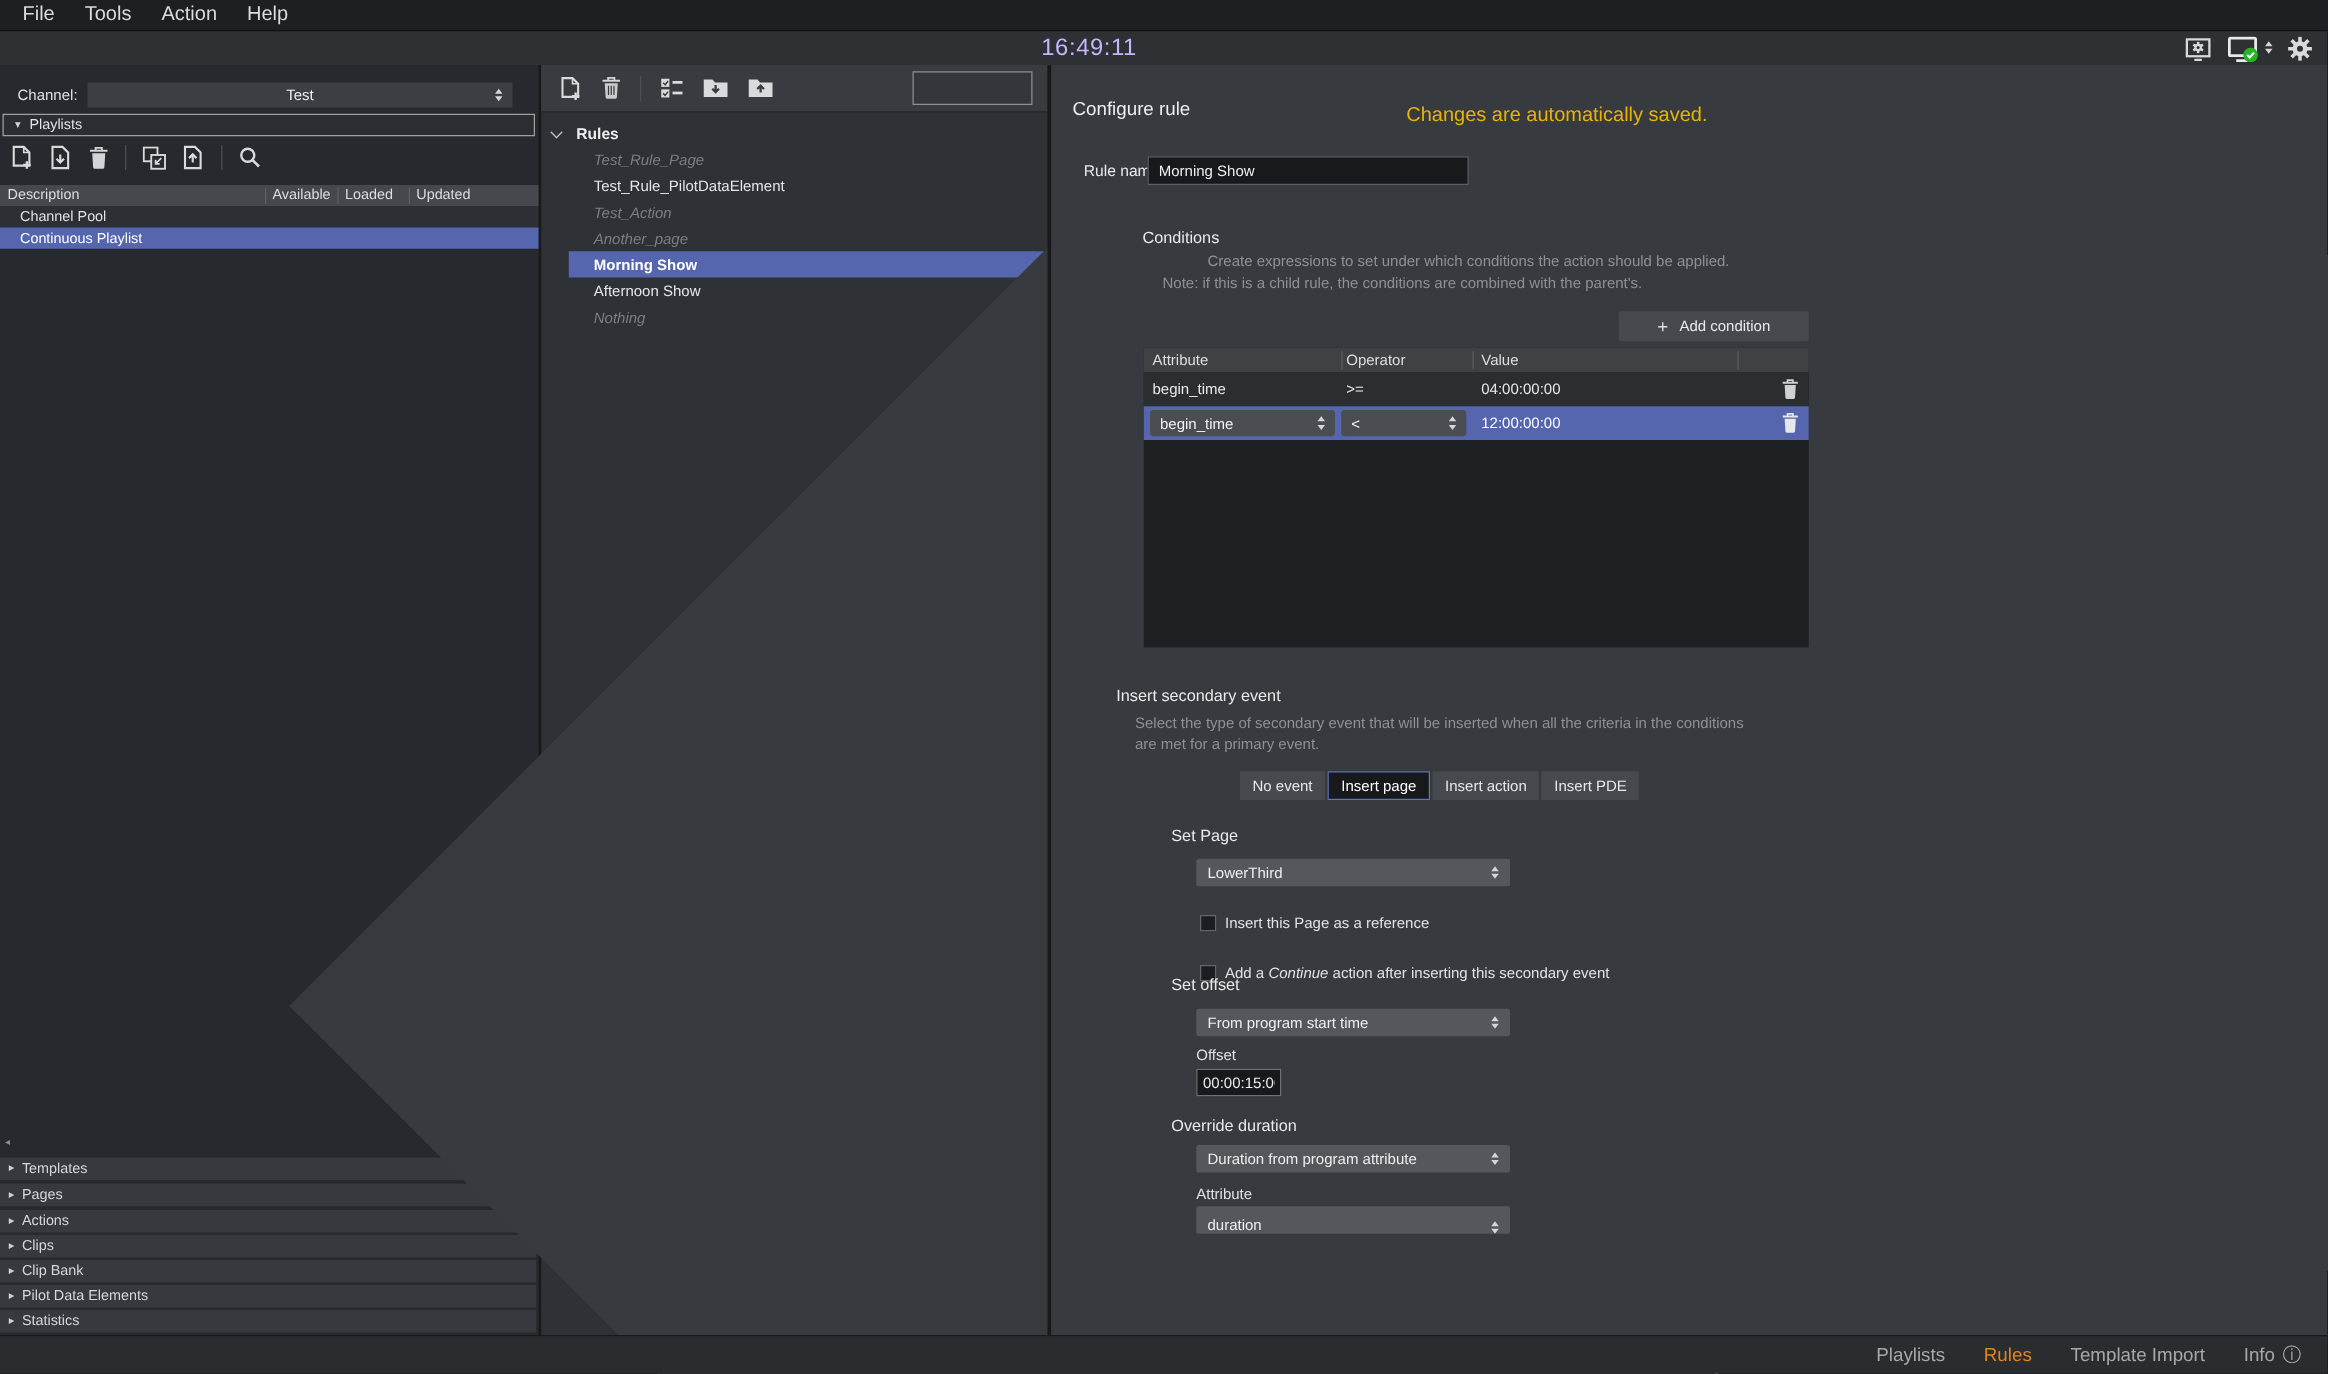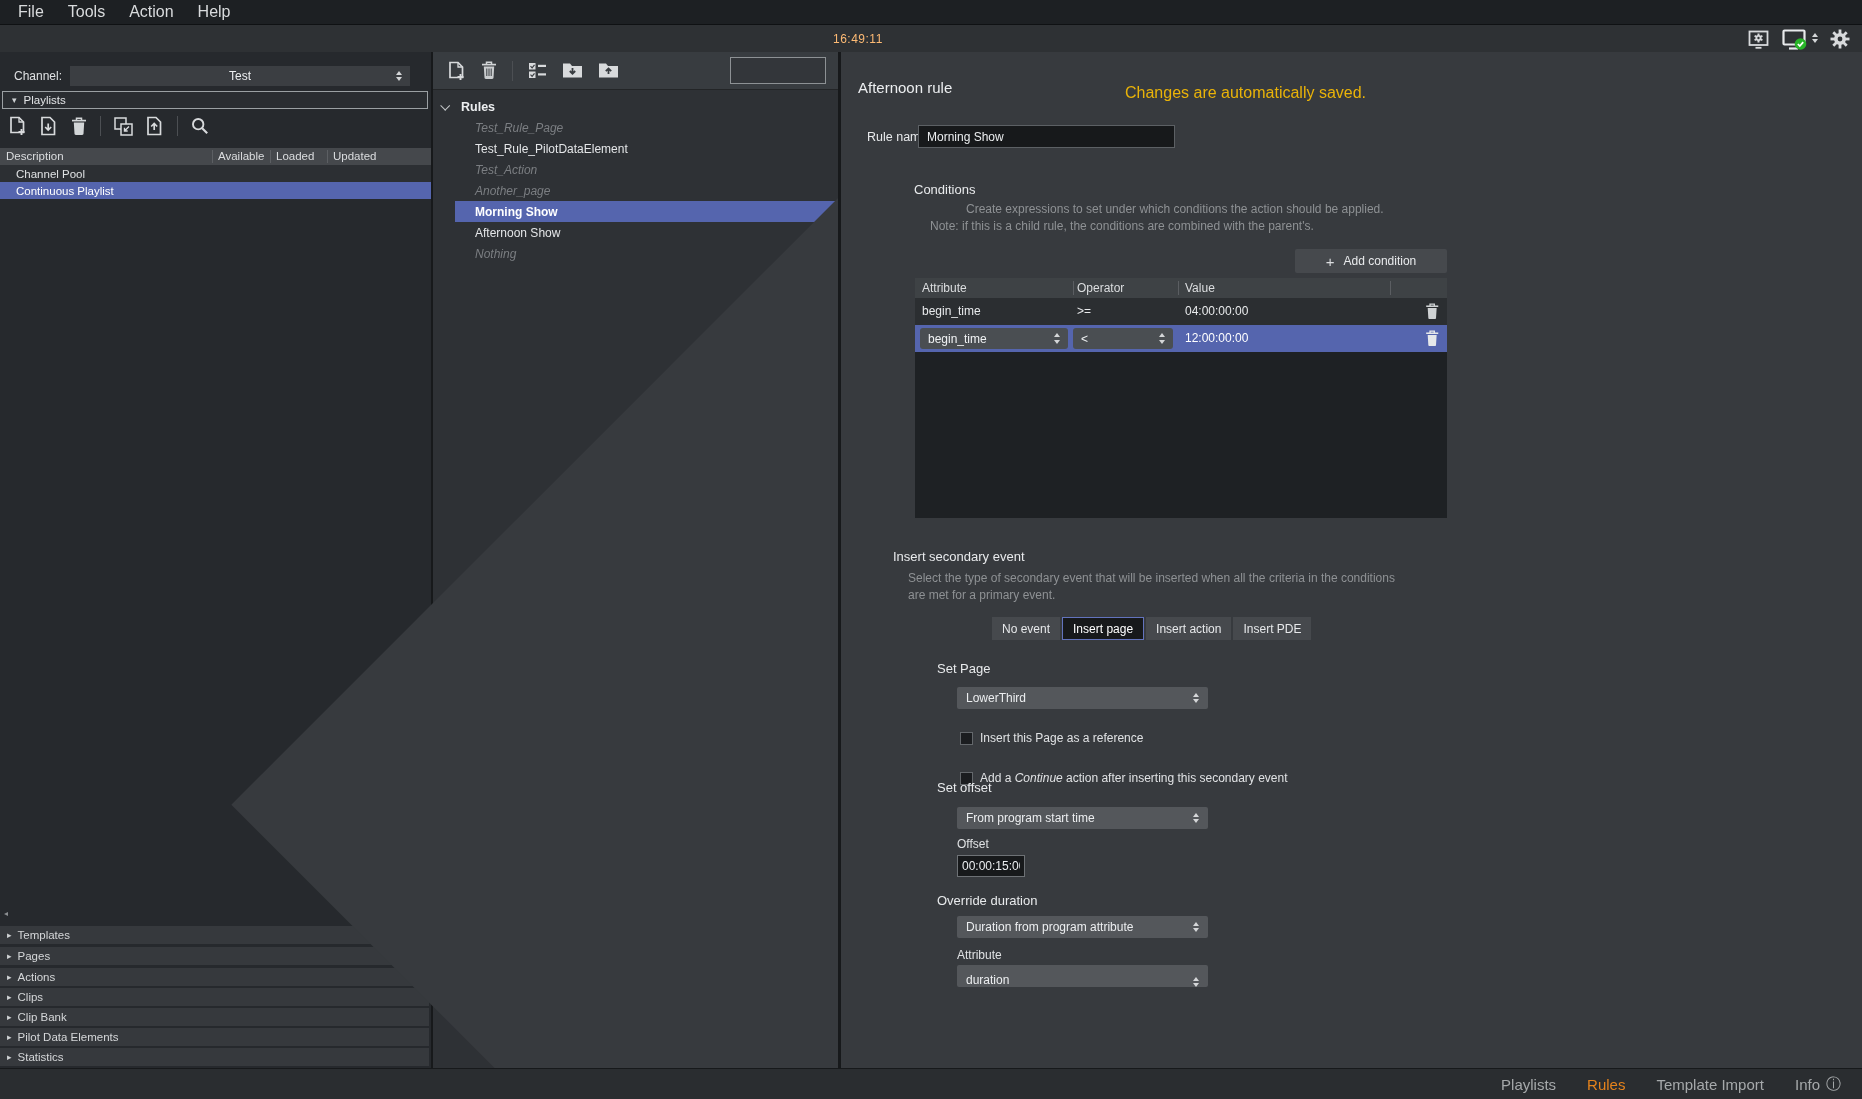--- a/index.html
+++ b/index.html
@@ -10,21 +10,21 @@
     color:#e4e6e8; font-size:12px; user-select:none;
   }
   
   .menubar { position:absolute; left:0; top:0; width:100%; height:24px; background:#1d2023;
     display:flex; align-items:center; padding-left:7px; gap:2px; }
   .menubar span { padding:0 11px; font-size:16px; color:#d9dbdd; }
   
   .headerbar { position:absolute; left:0; top:24px; width:100%; height:28px; background:#2e3134;
     border-top:1px solid #0f1113; }
   .clock { position:absolute; left:833px; top:0; height:28px; line-height:28px;
-    font-size:12px; color:#fdba74; letter-spacing:0.5px; }
+    font-size:19px; color:#c4b5fd; letter-spacing:0.5px; }
   .hdr-icons { position:absolute; right:12px; top:0; height:28px; display:flex; align-items:center; gap:13px; }
   
   .spn { display:inline-flex; flex-direction:column; align-items:center; gap:2.5px; }
   .spn i { display:block; width:0; height:0; border-left:3.5px solid transparent; border-right:3.5px solid transparent; }
   .spn i.u { border-bottom:4px solid #d4d6d8; }
   .spn i.d { border-top:4px solid #d4d6d8; }
   .chev { width:7px; height:7px; border-right:1.6px solid #c3c6c8; border-bottom:1.6px solid #c3c6c8; display:inline-block; }
   .chev.down  { transform:rotate(45deg) translateY(-1px); }
   .chev.right { transform:rotate(-45deg); }
   .cb { width:13px; height:13px; background:#1b1d20; border:1px solid #63676b; display:inline-block; }
@@ -355,21 +355,21 @@
     </div>
     <div class="tree-item ghost" style="top:191px;">
       <span class="chev right"></span>
       <span>Nothing</span>
     </div>
   </div>
 
   <div class="divv" style="left:838px; width:3px; height:1016px;"></div>
 
   <div class="right">
-    <div class="rp-title">Afternoon rule</div>
+    <div class="rp-title">Configure rule</div>
     <div class="rp-autosave">Changes are automatically saved.</div>
 
     <span class="rp-rule-label">Rule name</span>
     <input class="text-input rp-rule-input" value="Morning Show" style="">
 
     <div class="sec-title" style="left:73px; top:130px;">Conditions</div>
     <div class="sec-desc" style="left:89px; top:150px;margin-left:36px;">Create expressions to set under which conditions the action should be applied.</div>
     <div class="sec-desc" style="left:89px; top:167px;">Note: if this is a child rule, the conditions are combined with the parent's.</div>
 
     <button class="add-btn">

